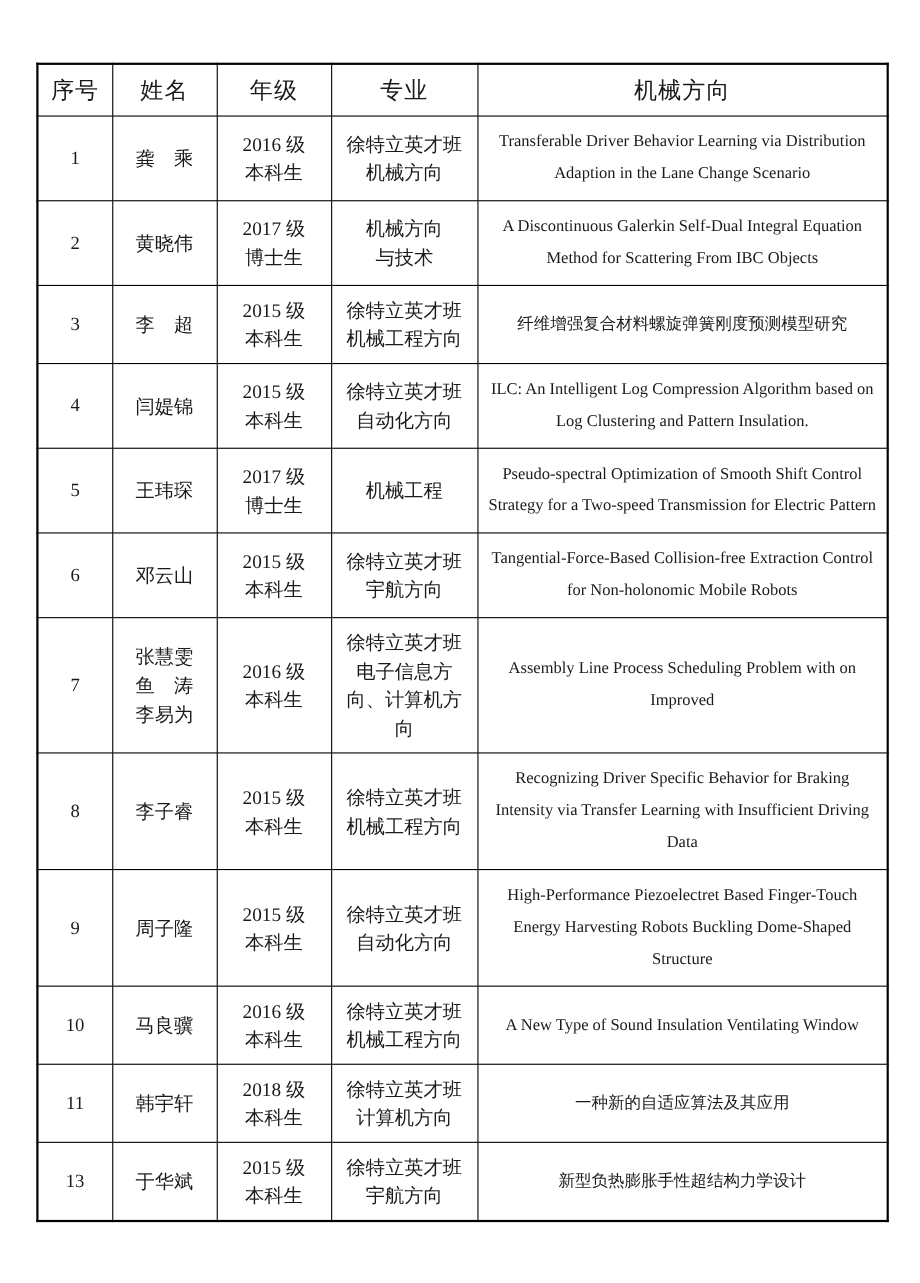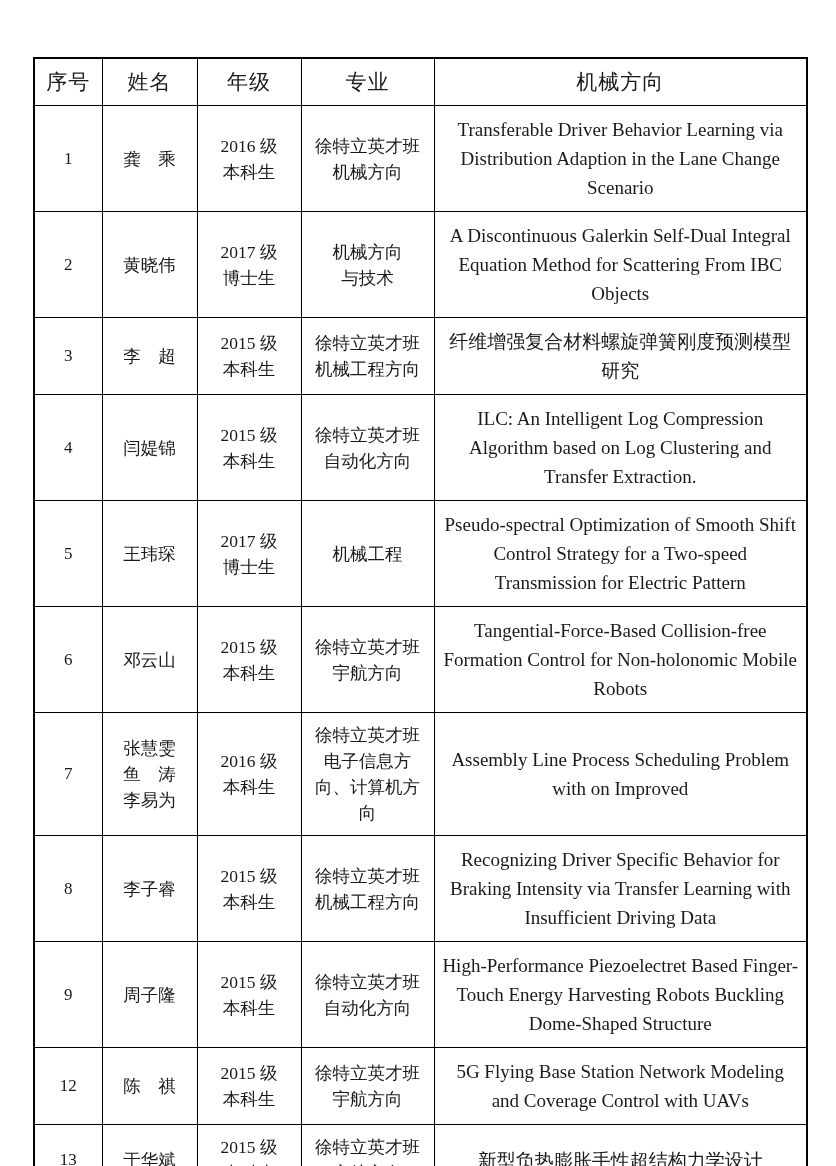--- a/index.html
+++ b/index.html
@@ -40,21 +40,21 @@
   }
   .cell-serial {
     font-size: 17px;
   }
   .cell-name, .cell-grade, .cell-major {
     font-size: 17.5px;
     line-height: 26px;
     white-space: pre-line;
   }
   .cell-title {
-    font-size: 19px;
+    font-size: 15px;
     line-height: 29px;
     padding-left: 18px;
     padding-right: 18px;
   }
   col.c-serial { width: 68px; }
   col.c-name   { width: 95px; }
   col.c-grade  { width: 104px; }
   col.c-major  { width: 133px; }
   col.c-title  { width: 373px; }
 </style>
@@ -107,38 +107,38 @@
 机械工程方向</td>
         <td class="cell-title">纤维增强复合材料螺旋弹簧刚度预测模型研究</td>
       </tr>
       <tr>
         <td class="cell-serial">4</td>
         <td class="cell-name">闫媞锦</td>
         <td class="cell-grade">2015 级
 本科生</td>
         <td class="cell-major">徐特立英才班
 自动化方向</td>
-        <td class="cell-title">ILC: An Intelligent Log Compression Algorithm based on Log Clustering and Transfer Extraction.</td>
+        <td class="cell-title">ILC: An Intelligent Log Compression Algorithm based on Log Clustering and Pattern Insulation.</td>
       </tr>
       <tr>
         <td class="cell-serial">5</td>
         <td class="cell-name">王玮琛</td>
         <td class="cell-grade">2017 级
 博士生</td>
         <td class="cell-major">机械工程</td>
         <td class="cell-title">Pseudo-spectral Optimization of Smooth Shift Control Strategy for a Two-speed Transmission for Electric Pattern</td>
       </tr>
       <tr>
         <td class="cell-serial">6</td>
         <td class="cell-name">邓云山</td>
         <td class="cell-grade">2015 级
 本科生</td>
         <td class="cell-major">徐特立英才班
 宇航方向</td>
-        <td class="cell-title">Tangential-Force-Based Collision-free Formation Control for Non-holonomic Mobile Robots</td>
+        <td class="cell-title">Tangential-Force-Based Collision-free Extraction Control for Non-holonomic Mobile Robots</td>
       </tr>
       <tr>
         <td class="cell-serial">7</td>
         <td class="cell-name">张慧雯
 鱼　涛
 李易为</td>
         <td class="cell-grade">2016 级
 本科生</td>
         <td class="cell-major">徐特立英才班
 电子信息方
@@ -158,27 +158,36 @@
       <tr>
         <td class="cell-serial">9</td>
         <td class="cell-name">周子隆</td>
         <td class="cell-grade">2015 级
 本科生</td>
         <td class="cell-major">徐特立英才班
 自动化方向</td>
         <td class="cell-title">High-Performance Piezoelectret Based Finger-Touch Energy Harvesting Robots Buckling Dome-Shaped Structure</td>
       </tr>
       <tr>
-        <td class="cell-serial">12</td>
-        <td class="cell-name">陈　祺</td>
-        <td class="cell-grade">2015 级
+        <td class="cell-serial">10</td>
+        <td class="cell-name">马良骥</td>
+        <td class="cell-grade">2016 级
 本科生</td>
         <td class="cell-major">徐特立英才班
-宇航方向</td>
-        <td class="cell-title">5G Flying Base Station Network Modeling and Coverage Control with UAVs</td>
+机械工程方向</td>
+        <td class="cell-title">A New Type of Sound Insulation Ventilating Window</td>
+      </tr>
+      <tr>
+        <td class="cell-serial">11</td>
+        <td class="cell-name">韩宇轩</td>
+        <td class="cell-grade">2018 级
+本科生</td>
+        <td class="cell-major">徐特立英才班
+计算机方向</td>
+        <td class="cell-title">一种新的自适应算法及其应用</td>
       </tr>
       <tr>
         <td class="cell-serial">13</td>
         <td class="cell-name">于华斌</td>
         <td class="cell-grade">2015 级
 本科生</td>
         <td class="cell-major">徐特立英才班
 宇航方向</td>
         <td class="cell-title">新型负热膨胀手性超结构力学设计</td>
       </tr>

